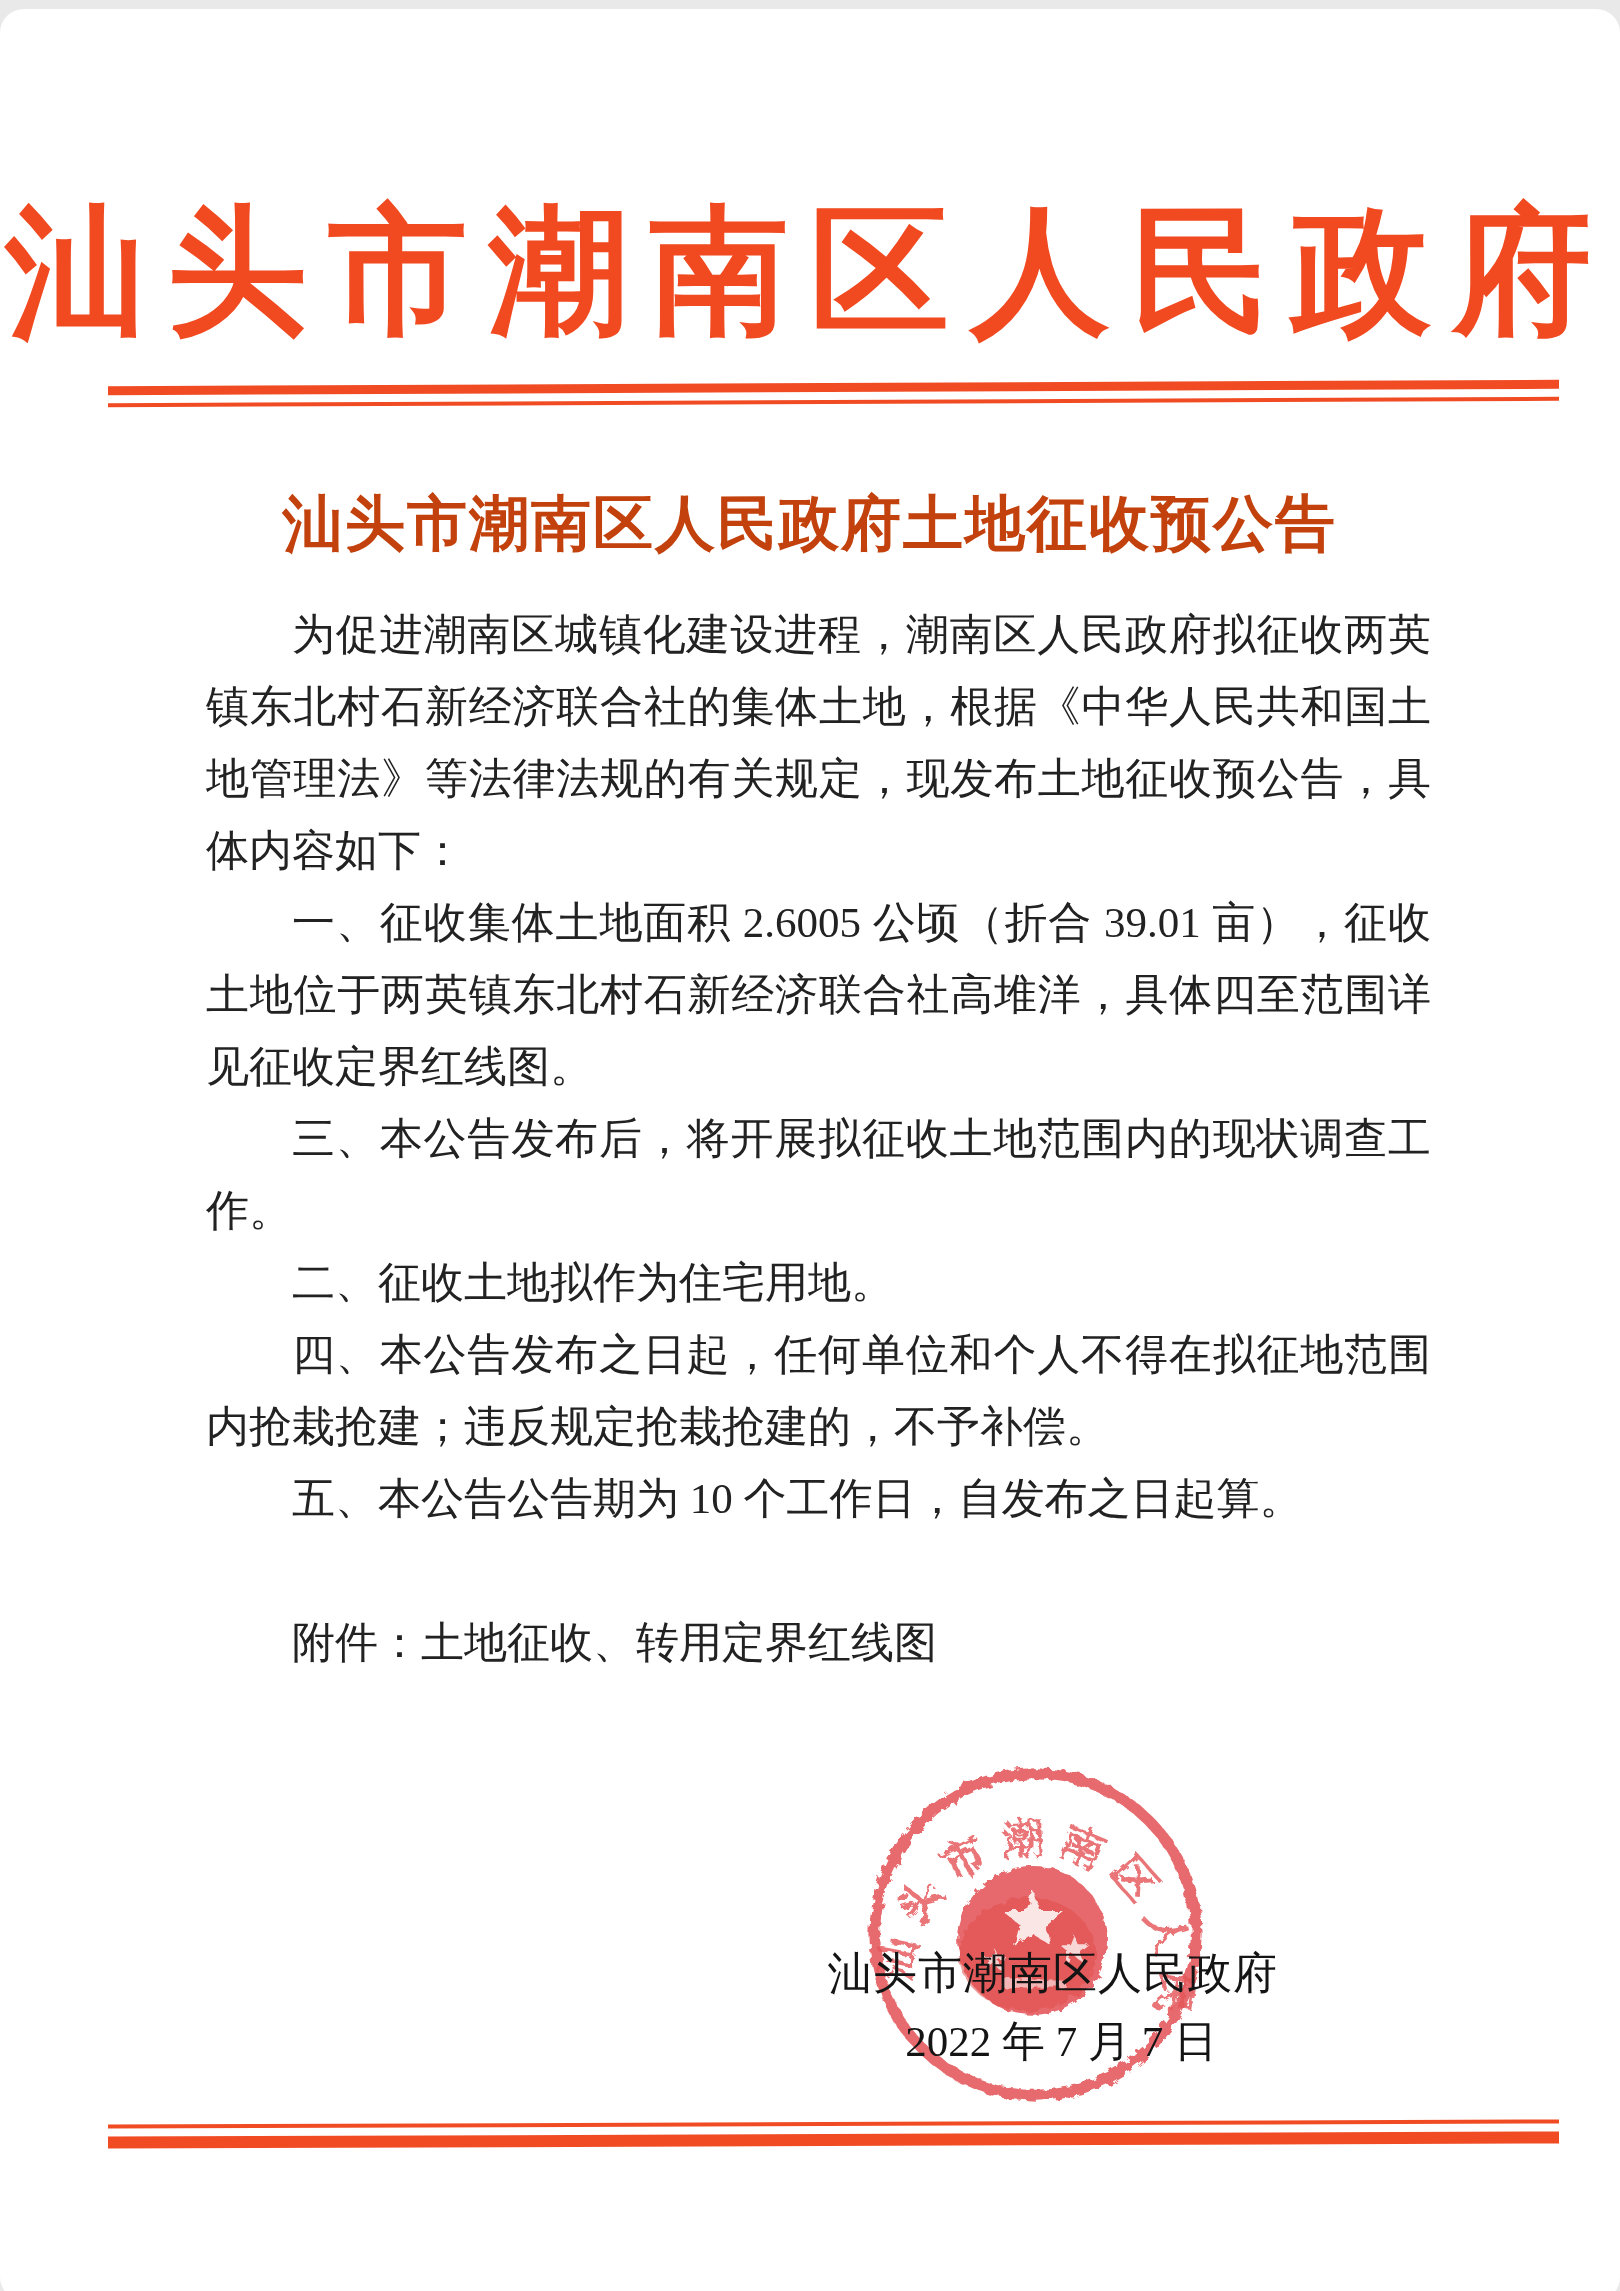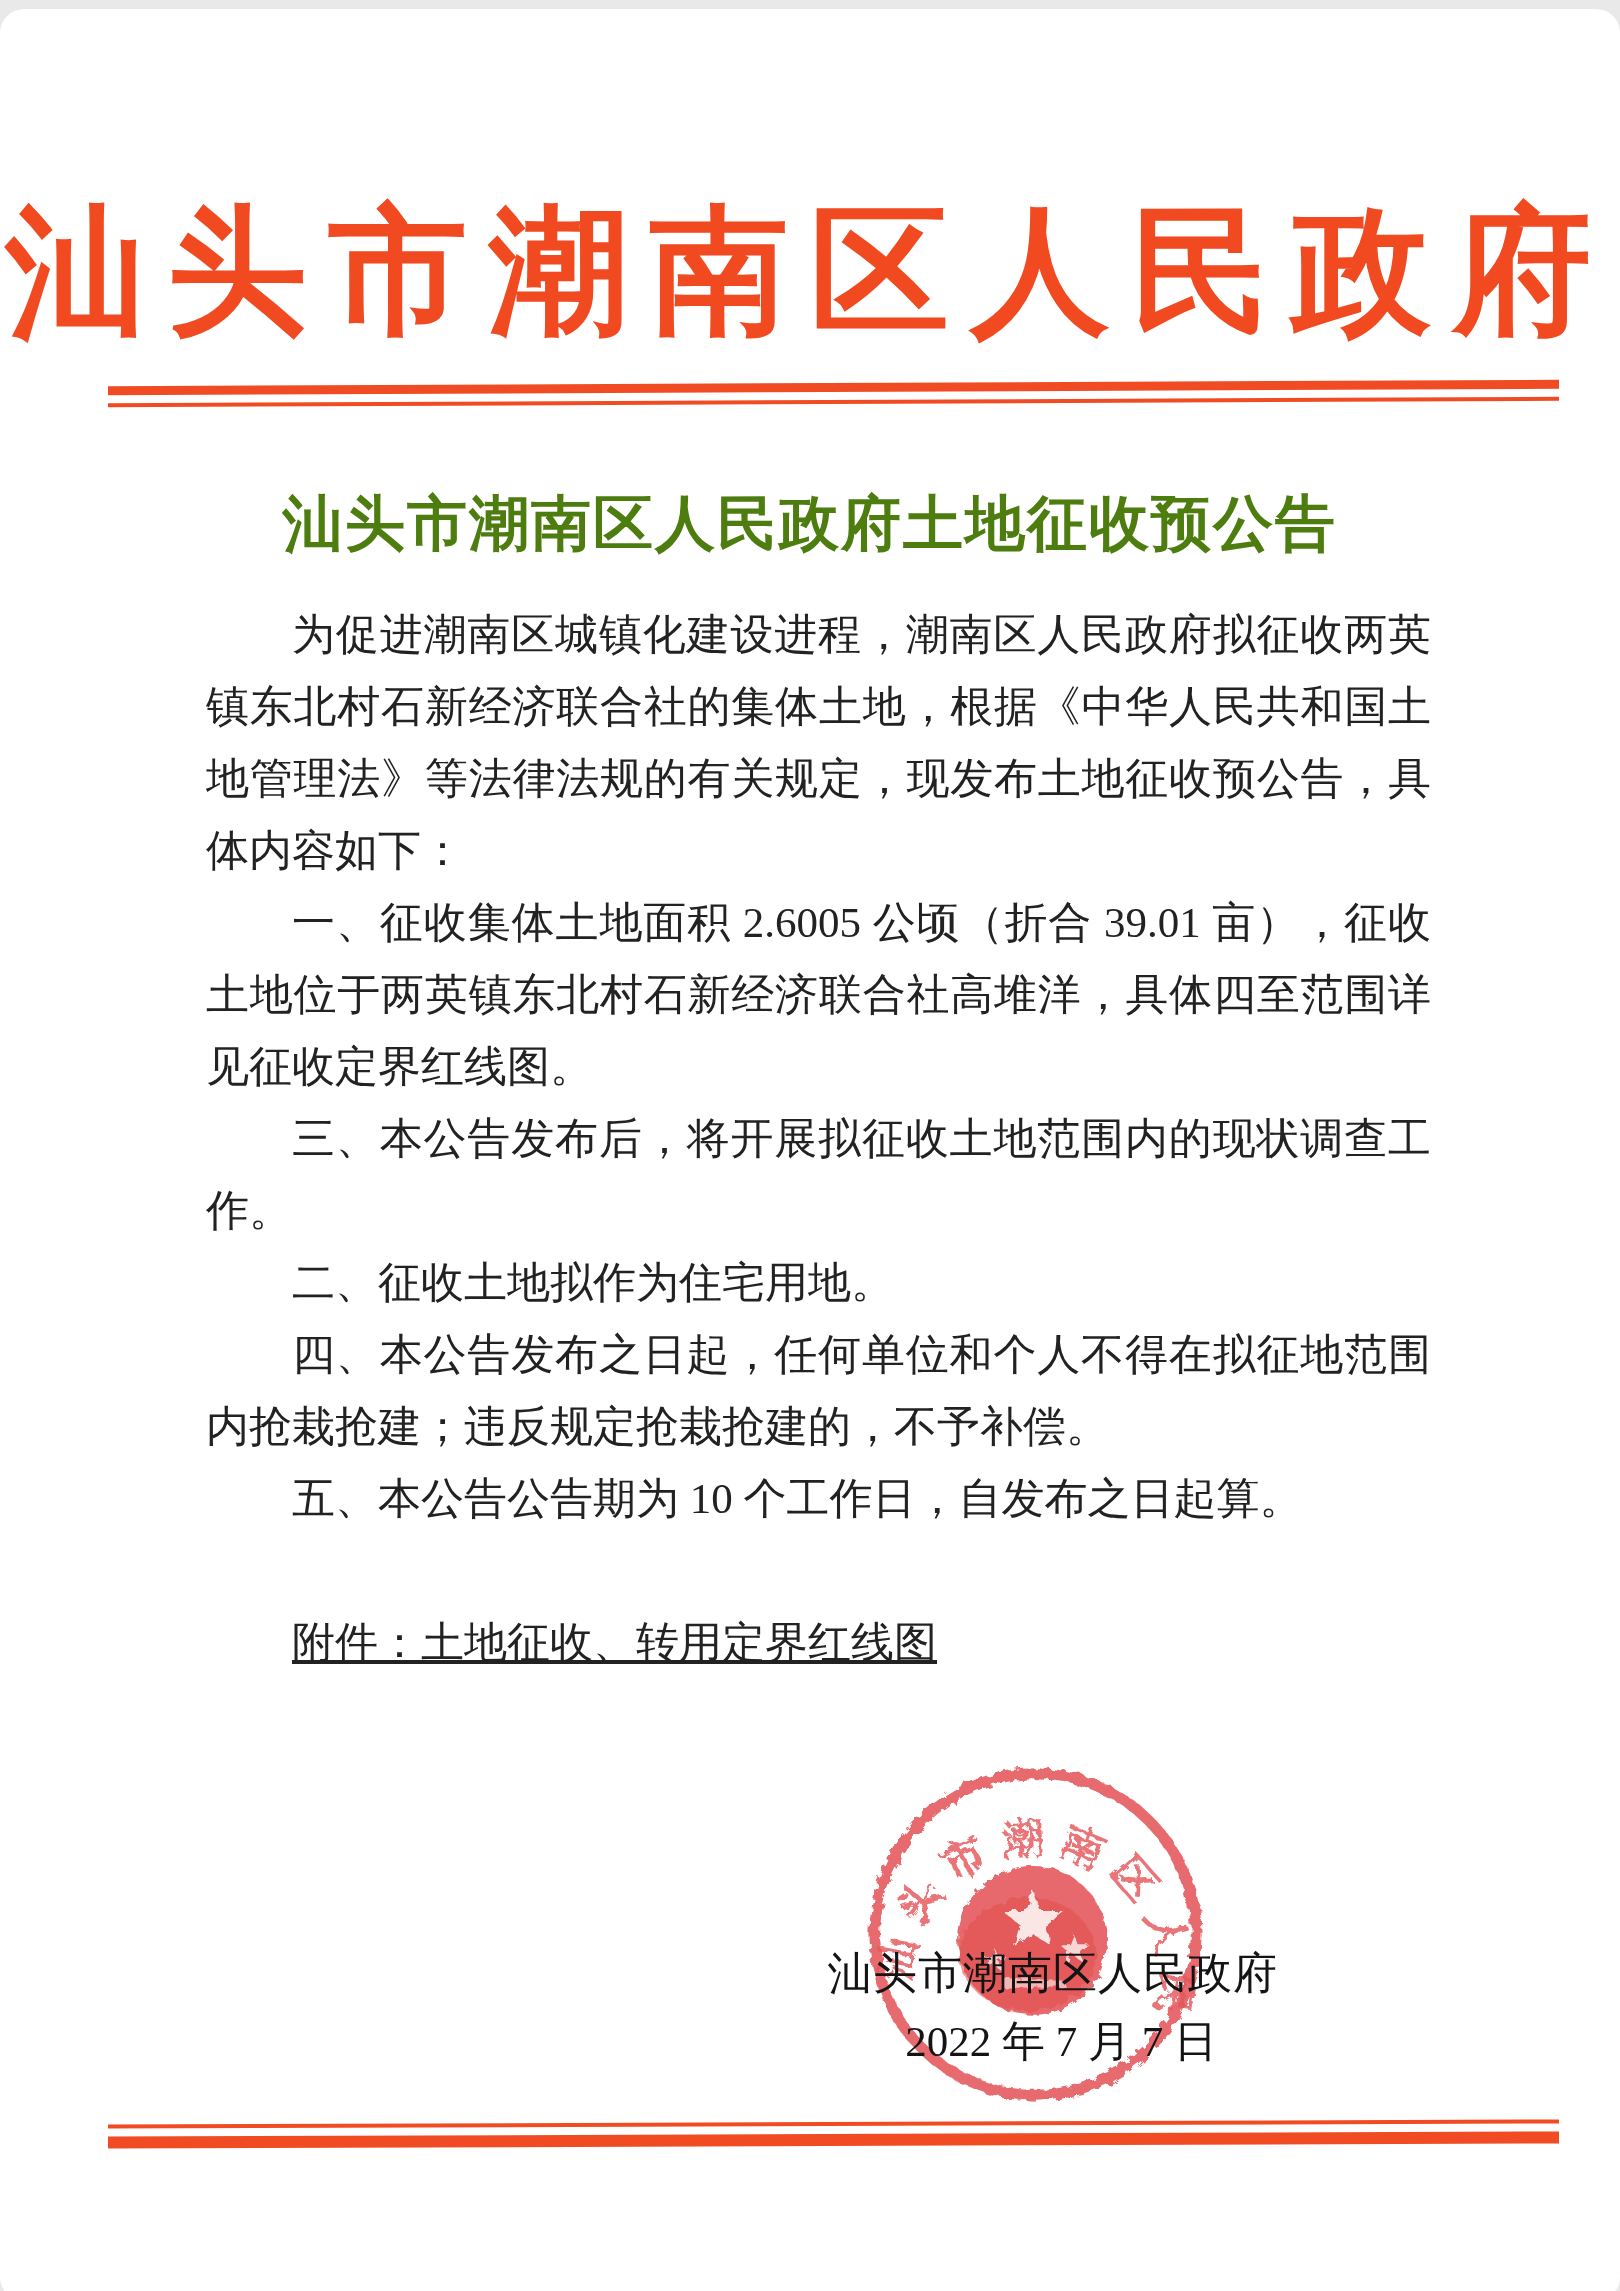--- a/index.html
+++ b/index.html
@@ -26,36 +26,36 @@
   .rule-top-thick{top:374px;height:8.8px;transform:rotate(-0.25deg);}
   .rule-top-thin {top:391px;height:3.9px;transform:rotate(-0.25deg);}
   .rule-bot-thin {top:2113px;height:3.9px;transform:rotate(-0.2deg);}
   .rule-bot-thick{top:2125px;height:11.8px;transform:rotate(-0.2deg);}
   
   .doc-title{
     position:absolute;top:461px;left:0;width:100%;
     text-align:center;
     font-size:60px;font-weight:bold;
     letter-spacing:2px;
-    color:#4d7c0f;
+    color:#c2410c;
     line-height:108px;
     white-space:nowrap;
   }
   
   .body-text{
     position:absolute;top:590px;left:206px;width:1225px;
     font-size:43px;line-height:72px;
     color:#222222;
     text-align:justify;
   }
   .body-text p{
     margin:0;
     text-indent:2em;
   }
-  .body-text p.attachment{margin-top:72px;text-decoration:underline;}
+  .body-text p.attachment{margin-top:72px;}
   
   .seal{
     position:absolute;top:1753px;left:863px;width:345px;height:345px;
     z-index:1;
   }
   .sig-issuer{
     position:absolute;top:1939px;left:828px;width:441px;
     font-size:44px;line-height:51px;color:#141414;
     letter-spacing:1px;white-space:nowrap;z-index:2;
   }

